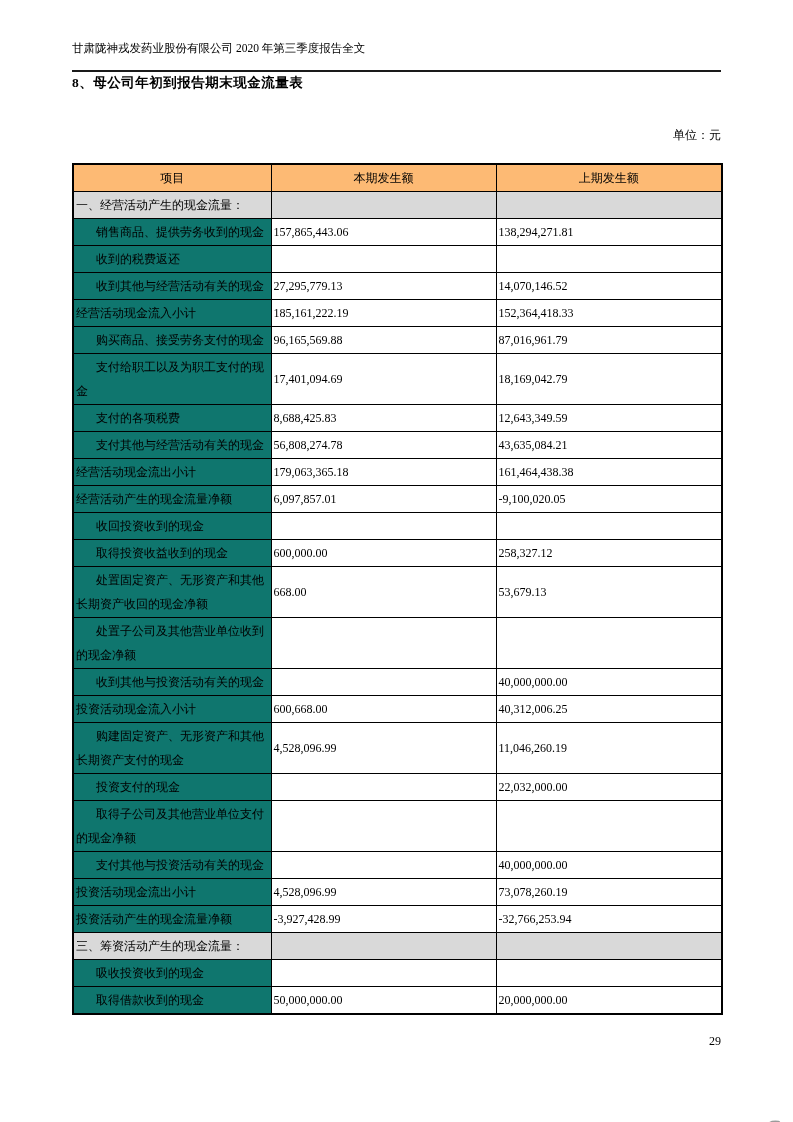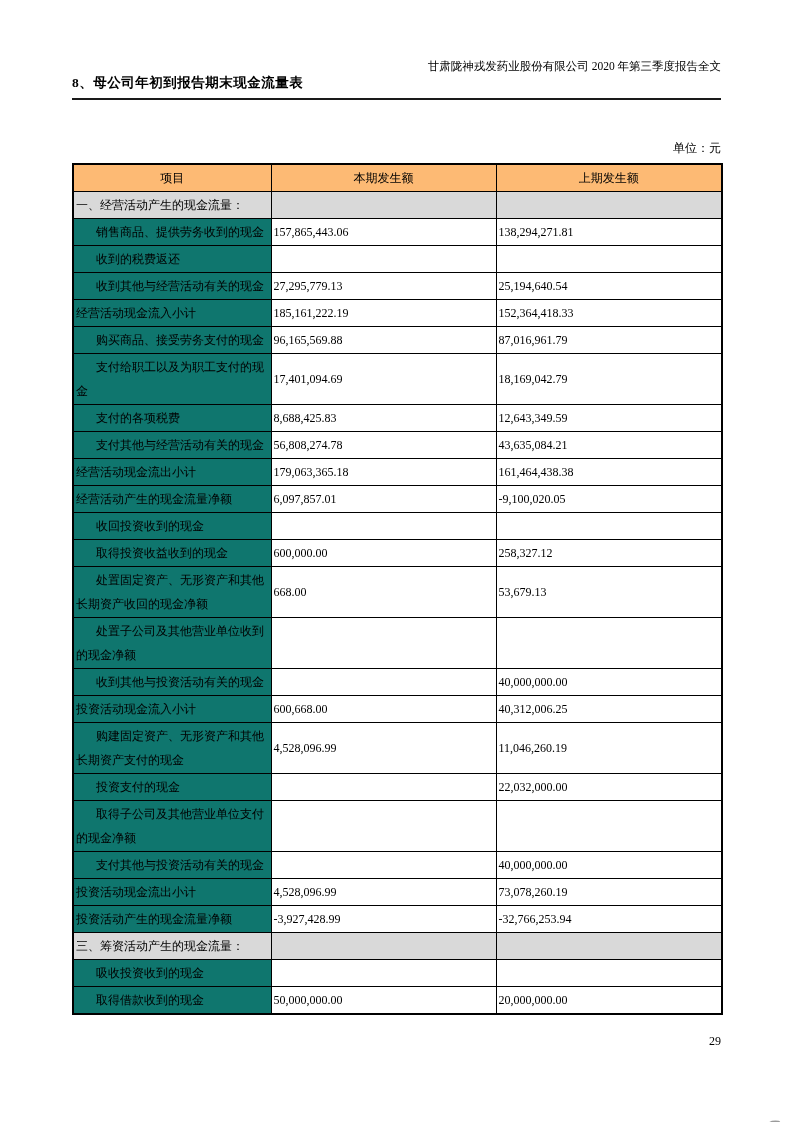--- a/index.html
+++ b/index.html
@@ -9,45 +9,44 @@
     height: 1122px;
     background: #ffffff;
     color: #000;
     font-family: "Liberation Serif", "DejaVu Serif", serif;
     overflow: hidden;
   }
 
   
   .running-header {
     position: absolute;
-    top: 56px;
+    top: 38px;
     left: 72px;
     width: 649px;
-    text-align: right;
     font-size: 11.5px;
     line-height: 20px;
-    padding-bottom: 22px;
+    padding-bottom: 12px;
     border-bottom: 2px solid #1a1a1a;
   }
 
   
   .section-title {
     position: absolute;
     top: 74px;
     left: 72px;
     margin: 0;
     font-size: 13.5px;
     font-weight: bold;
     letter-spacing: 0.5px;
   }
 
   
   .unit-label {
     position: absolute;
-    top: 140px;
+    top: 127px;
     left: 72px;
     width: 649px;
     text-align: right;
     font-size: 12px;
   }
 
   
   .cash-flow-table {
     position: absolute;
     top: 163px;
@@ -167,21 +166,21 @@
     <td class="cell-value">138,294,271.81</td>
   </tr>
         <tr class="row-detail">
     <td class="cell-label">收到的税费返还</td>
     <td class="cell-value"></td>
     <td class="cell-value"></td>
   </tr>
         <tr class="row-detail">
     <td class="cell-label">收到其他与经营活动有关的现金</td>
     <td class="cell-value">27,295,779.13</td>
-    <td class="cell-value">25,194,640.54</td>
+    <td class="cell-value">14,070,146.52</td>
   </tr>
         <tr class="row-subtotal">
     <td class="cell-label">经营活动现金流入小计</td>
     <td class="cell-value">185,161,222.19</td>
     <td class="cell-value">152,364,418.33</td>
   </tr>
         <tr class="row-detail">
     <td class="cell-label">购买商品、接受劳务支付的现金</td>
     <td class="cell-value">96,165,569.88</td>
     <td class="cell-value">87,016,961.79</td>

